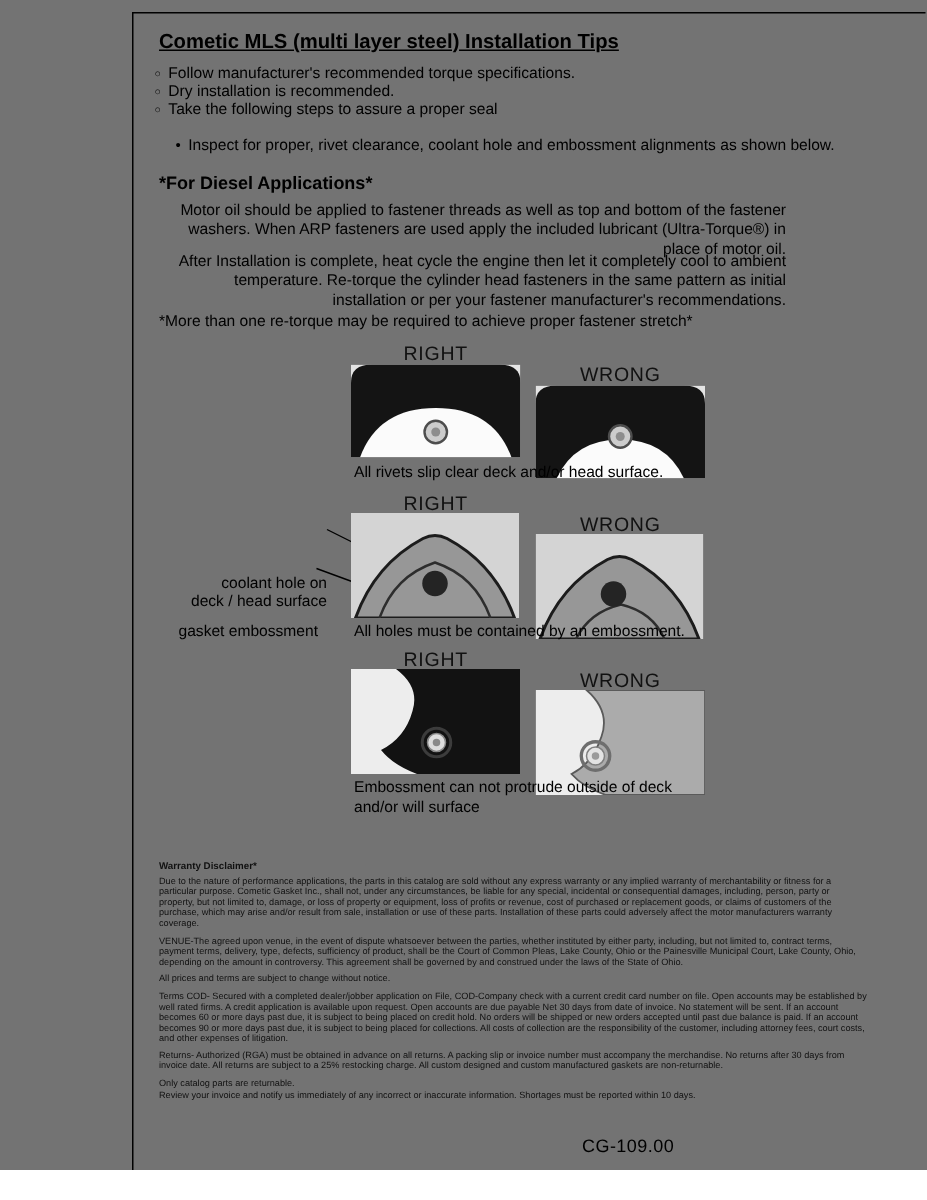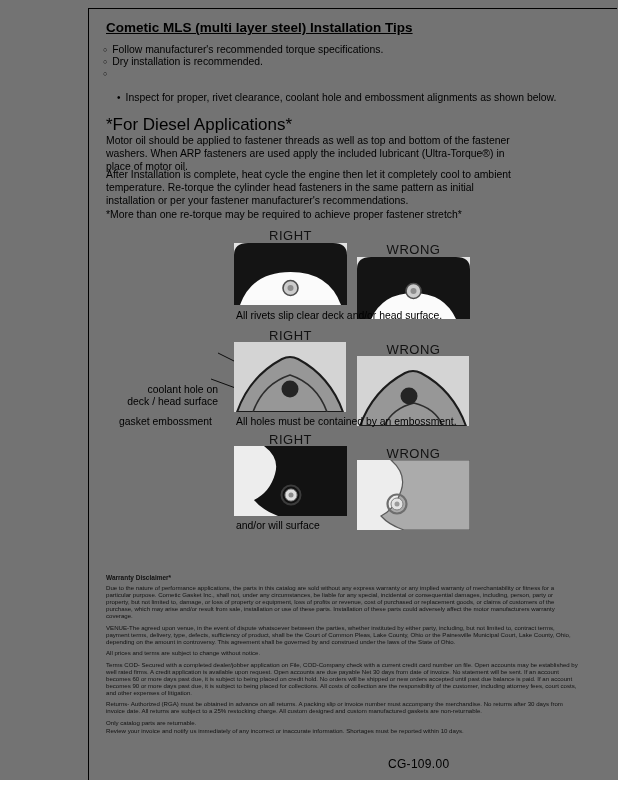--- a/index.html
+++ b/index.html
@@ -10,22 +10,22 @@
   .frame { left:88px; top:8px; width:529px; height:789px; border-left:1.5px solid #000; border-top:1.5px solid #000; }
 
   .title { left:106px; top:20px; font-size:13.5px; font-weight:bold; text-decoration:underline; white-space:nowrap; }
 
   .bullet { font-size:10.4px; line-height:12px; white-space:nowrap; }
   .lvl1 { left:103px; }
   .lvl2 { left:117px; }
   .m1::before { content:"○"; font-size:7px; margin-right:5px; position:relative; top:-1px; }
   .m2::before { content:"•"; font-size:10px; margin-right:5px; }
 
-  .diesel-head { left:106px; top:115px; font-size:17px; font-weight:normal; }
-  .para { left:106px; width:418px; font-size:10.4px; line-height:13px; }
+  .diesel-head { left:106px; top:115px; font-size:12px; font-weight:bold; }
+  .para { left:106px; width:418px; font-size:10.4px; line-height:13px;text-align:right; }
   .note { left:106px; top:209px; font-size:10.4px; white-space:nowrap; }
 
   .rw-label { width:113px; text-align:center; font-size:13px; letter-spacing:0.5px; color:#111; }
   .col-l { left:234px; }
   .col-r { left:357px;margin-top:14px; }
 
   .diagram { overflow:hidden; }
   .caption { left:236px; font-size:10.4px; line-height:13px; color:#000; }
 
   .ann-label { text-align:right; font-size:10.4px; line-height:11.5px; white-space:nowrap;margin-top:44px; }
@@ -43,21 +43,21 @@
 <body>
 
 <div id="page">
 
   <div class="abs frame"></div>
 
   <div class="abs title">Cometic MLS (multi layer steel) Installation Tips</div>
 
   <div class="abs bullet lvl1" style="top:44px"><span class="m1"></span><span>Follow manufacturer's recommended torque specifications.</span></div>
   <div class="abs bullet lvl1" style="top:56px"><span class="m1"></span><span>Dry installation is recommended.</span></div>
-  <div class="abs bullet lvl1" style="top:68px"><span class="m1"></span></div>
+  <div class="abs bullet lvl1" style="top:68px"><span class="m1"></span><span>Take the following steps to assure a proper seal</span></div>
   <div class="abs bullet lvl2" style="top:92px"><span class="m2"></span><span>Inspect for proper, rivet clearance, coolant hole and embossment alignments as shown below.</span></div>
 
   <div class="abs diesel-head">*For Diesel Applications*</div>
   <div class="abs para" style="top:134px">Motor oil should be applied to fastener threads as well as top and bottom of the fastener washers. When ARP fasteners are used apply the included lubricant (Ultra-Torque®) in place of motor oil.</div>
   <div class="abs para" style="top:168px">After Installation is complete, heat cycle the engine then let it completely cool to ambient temperature. Re-torque the cylinder head fasteners in the same pattern as initial installation or per your fastener manufacturer's recommendations.</div>
   <div class="abs note">*More than one re-torque may be required to achieve proper fastener stretch*</div>
 
   <div class="abs rw-label col-l" style="top:228px">RIGHT</div>
   <div class="abs rw-label col-r" style="top:228px">WRONG</div>
 
@@ -130,20 +130,21 @@
   <div class="abs diagram col-r" style="top:446px;width:113px;height:70px">
     <svg width="113" height="70" viewBox="0 0 113 70">
       <rect width="113" height="70" fill="#ededed"></rect>
       <path d="M113 0 H34 Q50 14 44 31 Q38 49 24 56 Q32 65 47 70 H113 Z" fill="#ababab" stroke="#5a5a5a" stroke-width="1.2"></path>
       <circle cx="40" cy="44" r="9.5" fill="none" stroke="#6e6e6e" stroke-width="2.2"></circle>
       <circle cx="40" cy="44" r="6" fill="#e3e3e3" stroke="#808080" stroke-width="1"></circle>
       <circle cx="40" cy="44" r="2.5" fill="#9a9a9a"></circle>
     </svg>
   </div>
   <div class="abs caption" style="top:519px">
+    <div>Embossment can not protrude outside of deck</div>
     <div>and/or will surface</div>
   </div>
 
   <div class="abs disclaimer">
     <div class="d-head">Warranty Disclaimer*</div>
     <p>Due to the nature of performance applications, the parts in this catalog are sold without any express warranty or any implied warranty of merchantability or fitness for a particular purpose.  Cometic Gasket Inc., shall not, under any circumstances, be liable for any special, incidental or consequential damages, including, person, party or property, but not limited to, damage, or loss of property or equipment, loss of profits or revenue, cost of purchased or replacement goods, or claims of customers of the purchase, which may arise and/or result from sale, installation or use of these parts.  Installation of these parts could adversely affect the motor manufacturers warranty coverage.</p>
     <p>VENUE-The agreed upon venue, in the event of dispute whatsoever between the parties, whether instituted by either party, including, but not limited to, contract terms, payment terms, delivery, type, defects, sufficiency of product, shall be the Court of Common Pleas, Lake County, Ohio or the Painesville Municipal Court, Lake County, Ohio, depending on the amount in controversy. This agreement shall be governed by and construed under the laws of the State of Ohio.</p>
     <p>All prices and terms are subject to change without notice.</p>
     <p>Terms COD- Secured with a completed dealer/jobber application on File, COD-Company check with a current credit card number on file.  Open accounts may be established by well rated firms.  A credit application is available upon request.  Open accounts are due payable Net 30 days from date of invoice.  No statement will be sent.  If an account becomes 60 or more days past due, it is subject to being placed on credit hold.  No orders will be shipped or new orders accepted until past due balance is paid.  If an account becomes 90 or more days past due, it is subject to being placed for collections.  All costs of collection are the responsibility of the customer, including attorney fees, court costs, and other expenses of litigation.</p>
     <p>Returns- Authorized (RGA) must be obtained in advance on all returns.  A packing slip or invoice number must accompany the merchandise.  No returns after 30 days from invoice date.  All returns are subject to a 25% restocking charge.  All custom designed and custom manufactured gaskets are non-returnable.</p>

